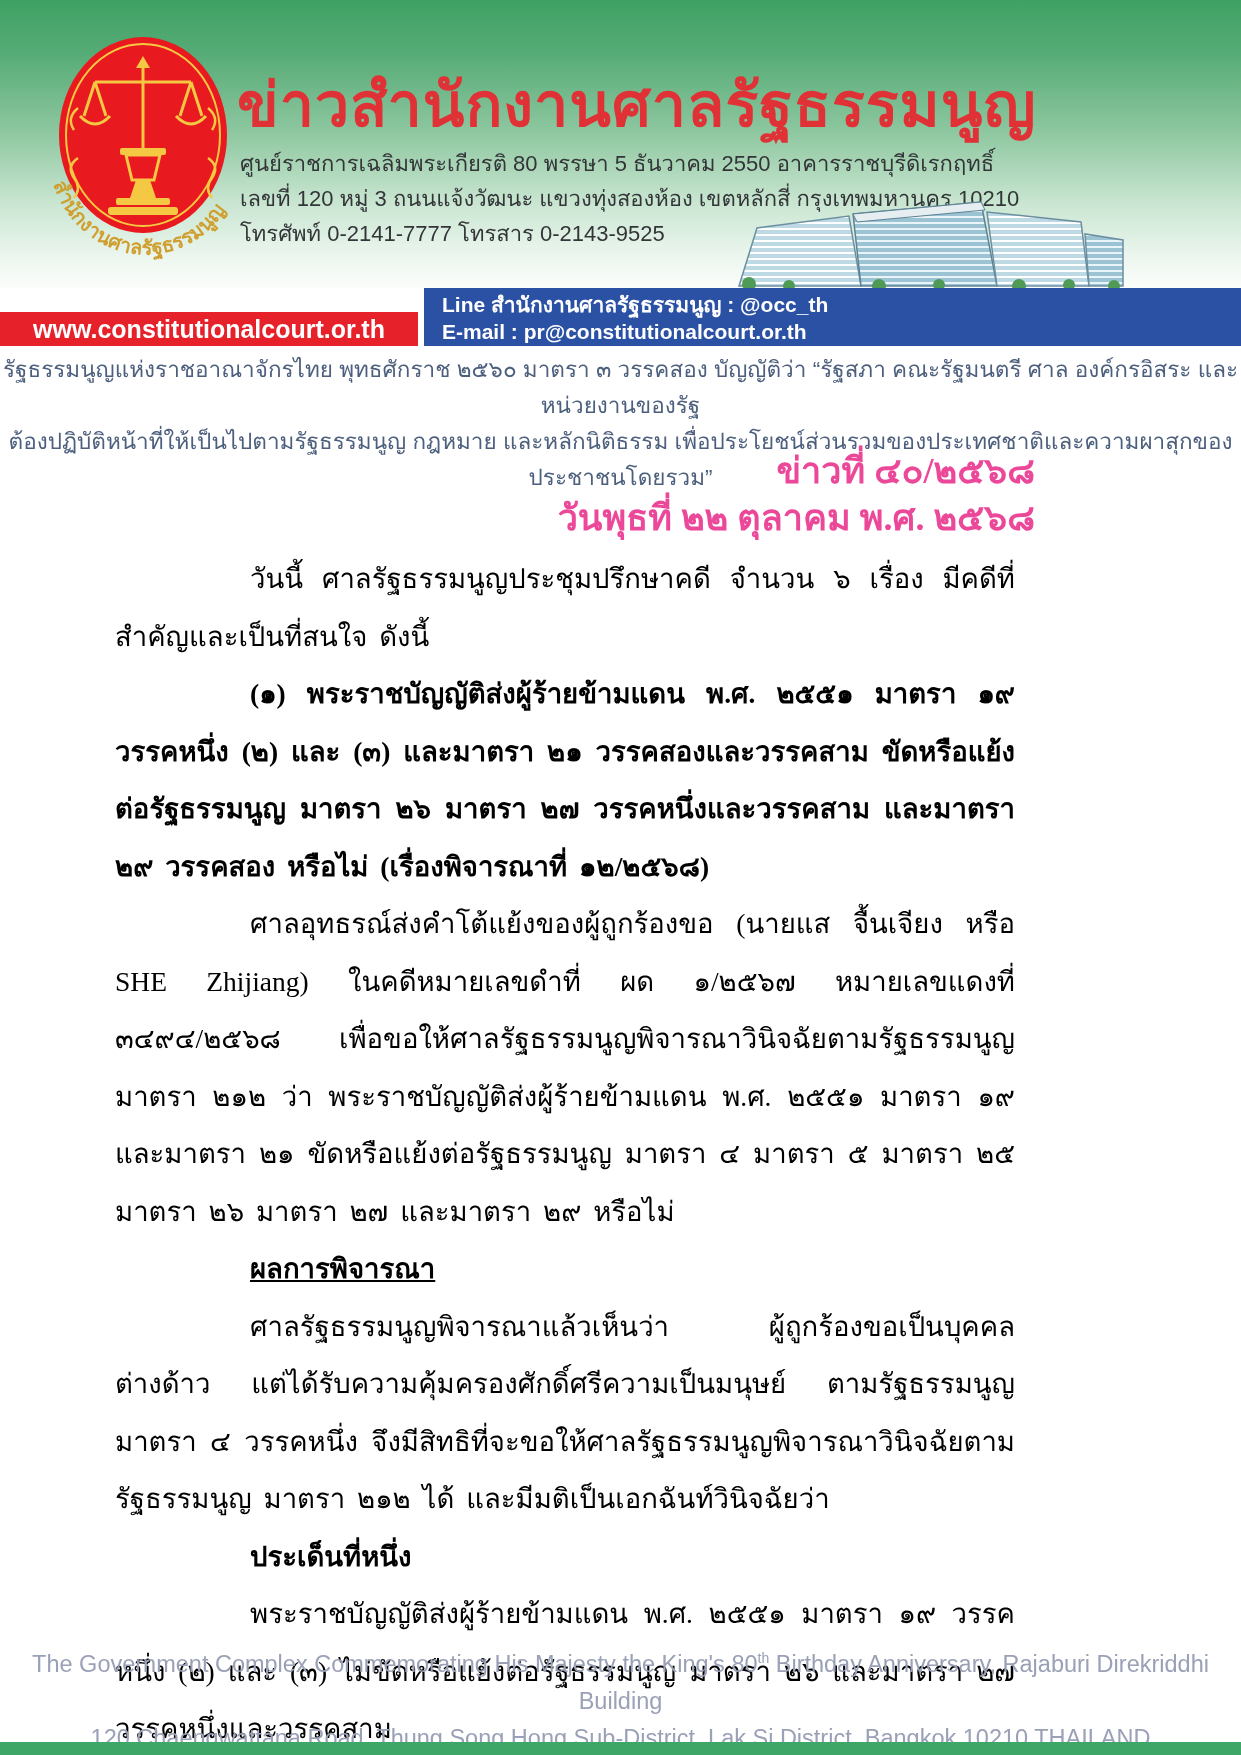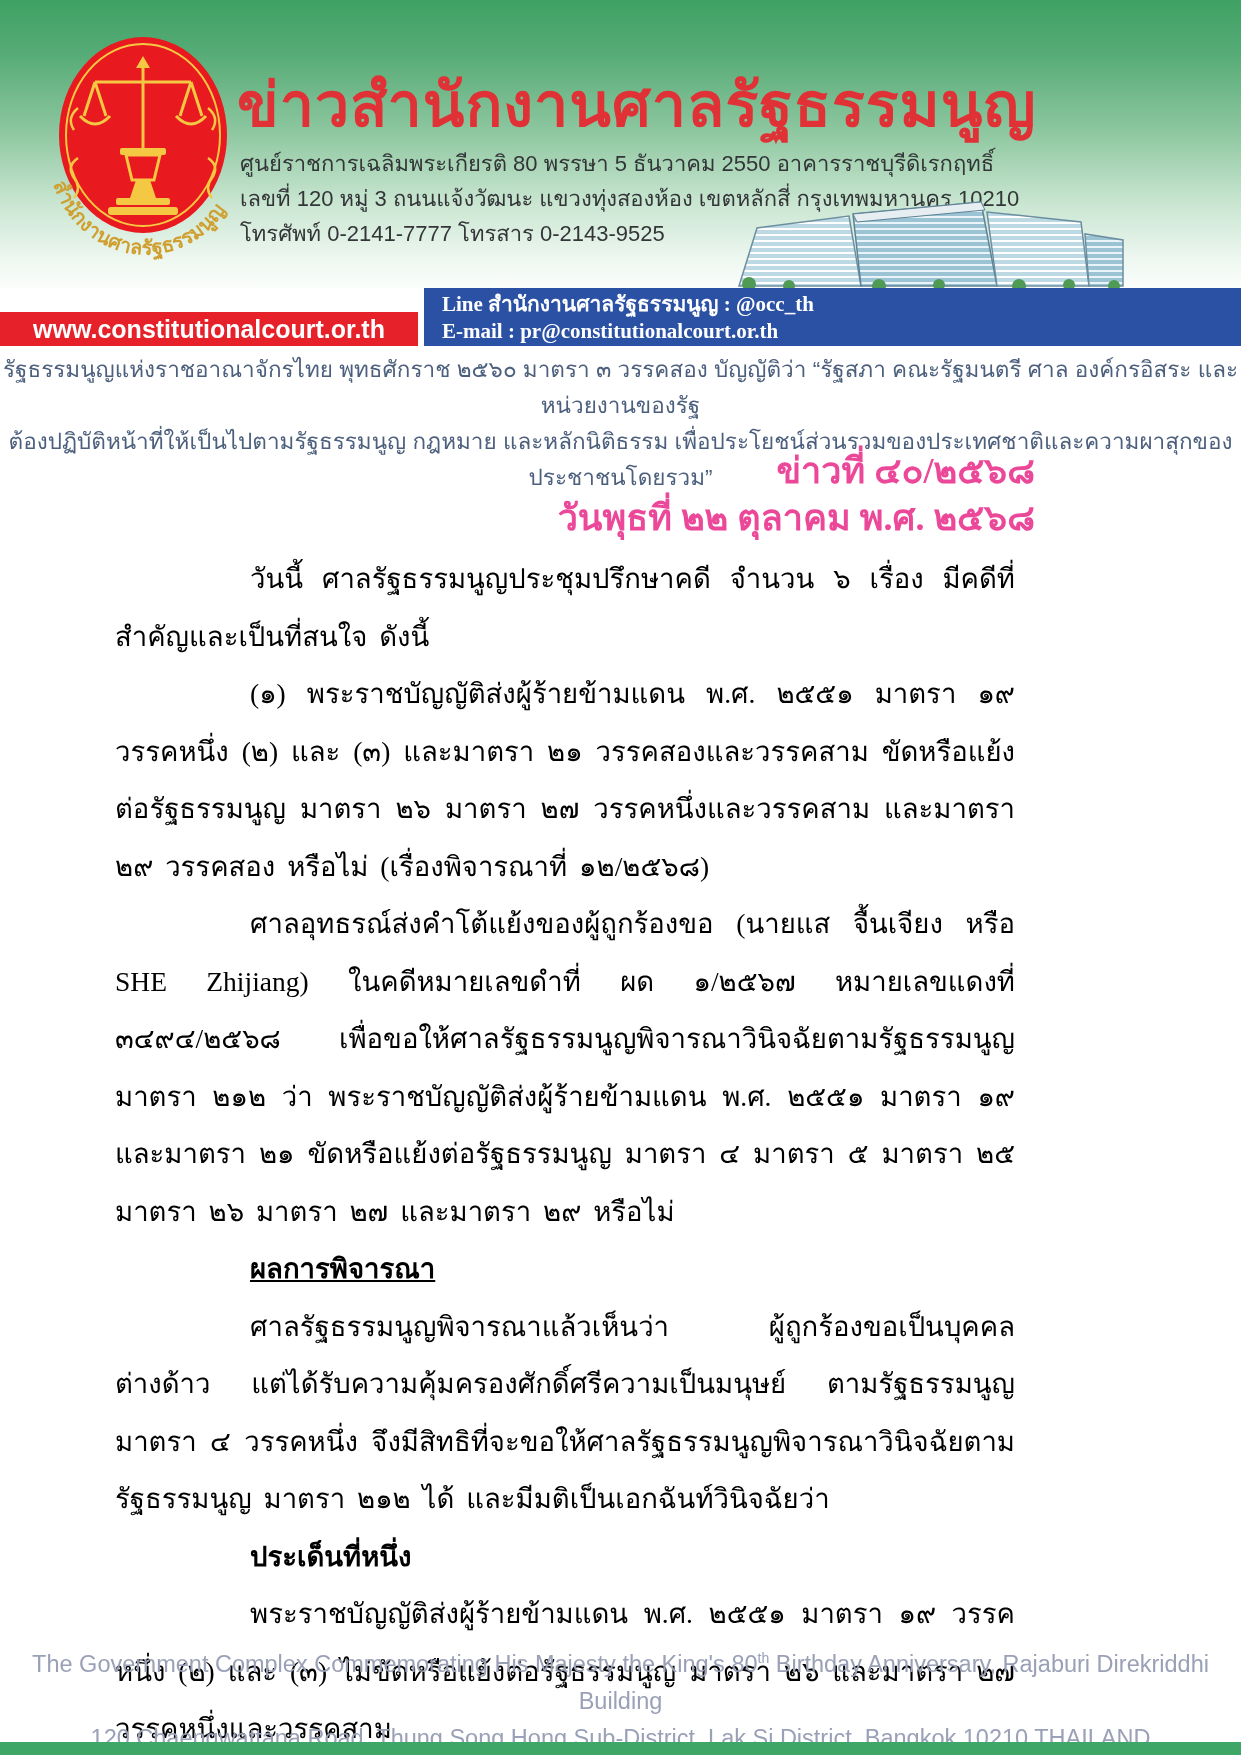--- a/index.html
+++ b/index.html
@@ -30,21 +30,21 @@
   .contact-bar { position:absolute; top:288px; left:0; width:1241px; height:58px; display:flex; }
   .bar-red {
     width:418px; background:#e62129; color:#ffffff;
     display:flex; align-items:center; justify-content:center;
     font-family:"Liberation Sans", sans-serif; font-size:25px; font-weight:bold;margin-top:24px;
   }
   .bar-gap { width:6px; background:#ffffff; }
   .bar-blue {
     flex:1; background:#2b51a5; color:#ffffff;
     padding:3px 0 0 18px;
-    font-family:Liberation Serif, serif; font-size:21px; line-height:27px; font-weight:bold;
+    font-family:Liberation Sans, sans-serif; font-size:21px; line-height:27px; font-weight:bold;
   }
   
   .motto {
     position:absolute; top:352px; left:0; width:1241px;
     text-align:center; color:#4c5f7d;
     font-family:"Liberation Sans", sans-serif;
     font-size:22.5px; line-height:36px; font-weight:400;
   }
   
   .meta {
@@ -53,21 +53,21 @@
   }
   
   .content {
     position:absolute; top:550px; left:115px; width:900px;
     font-size:27.5px; line-height:57.5px; color:#000000;
     text-align:justify; word-spacing:5px;
   }
   .content p.indent { text-indent:135px; }
   .content .h-underline { font-weight:bold; text-decoration:underline; margin-left:135px; }
   .content .h-bold { font-weight:bold; margin-left:135px; }
-  .bold { font-weight:normal; }
+  .bold { font-weight:bold; }
   
   .footer {
     position:absolute; top:1640px; left:0; width:1241px; text-align:center;
     font-family:"Liberation Sans", sans-serif;
     color:#9aa0b6; font-size:23.5px; line-height:37px; font-weight:300;
   }
   .footer sup { font-size:14px; }
   .bottom-bar { position:absolute; bottom:0; left:0; width:1241px; height:13px; background:#3ea768; }
 </style>
 </head>

